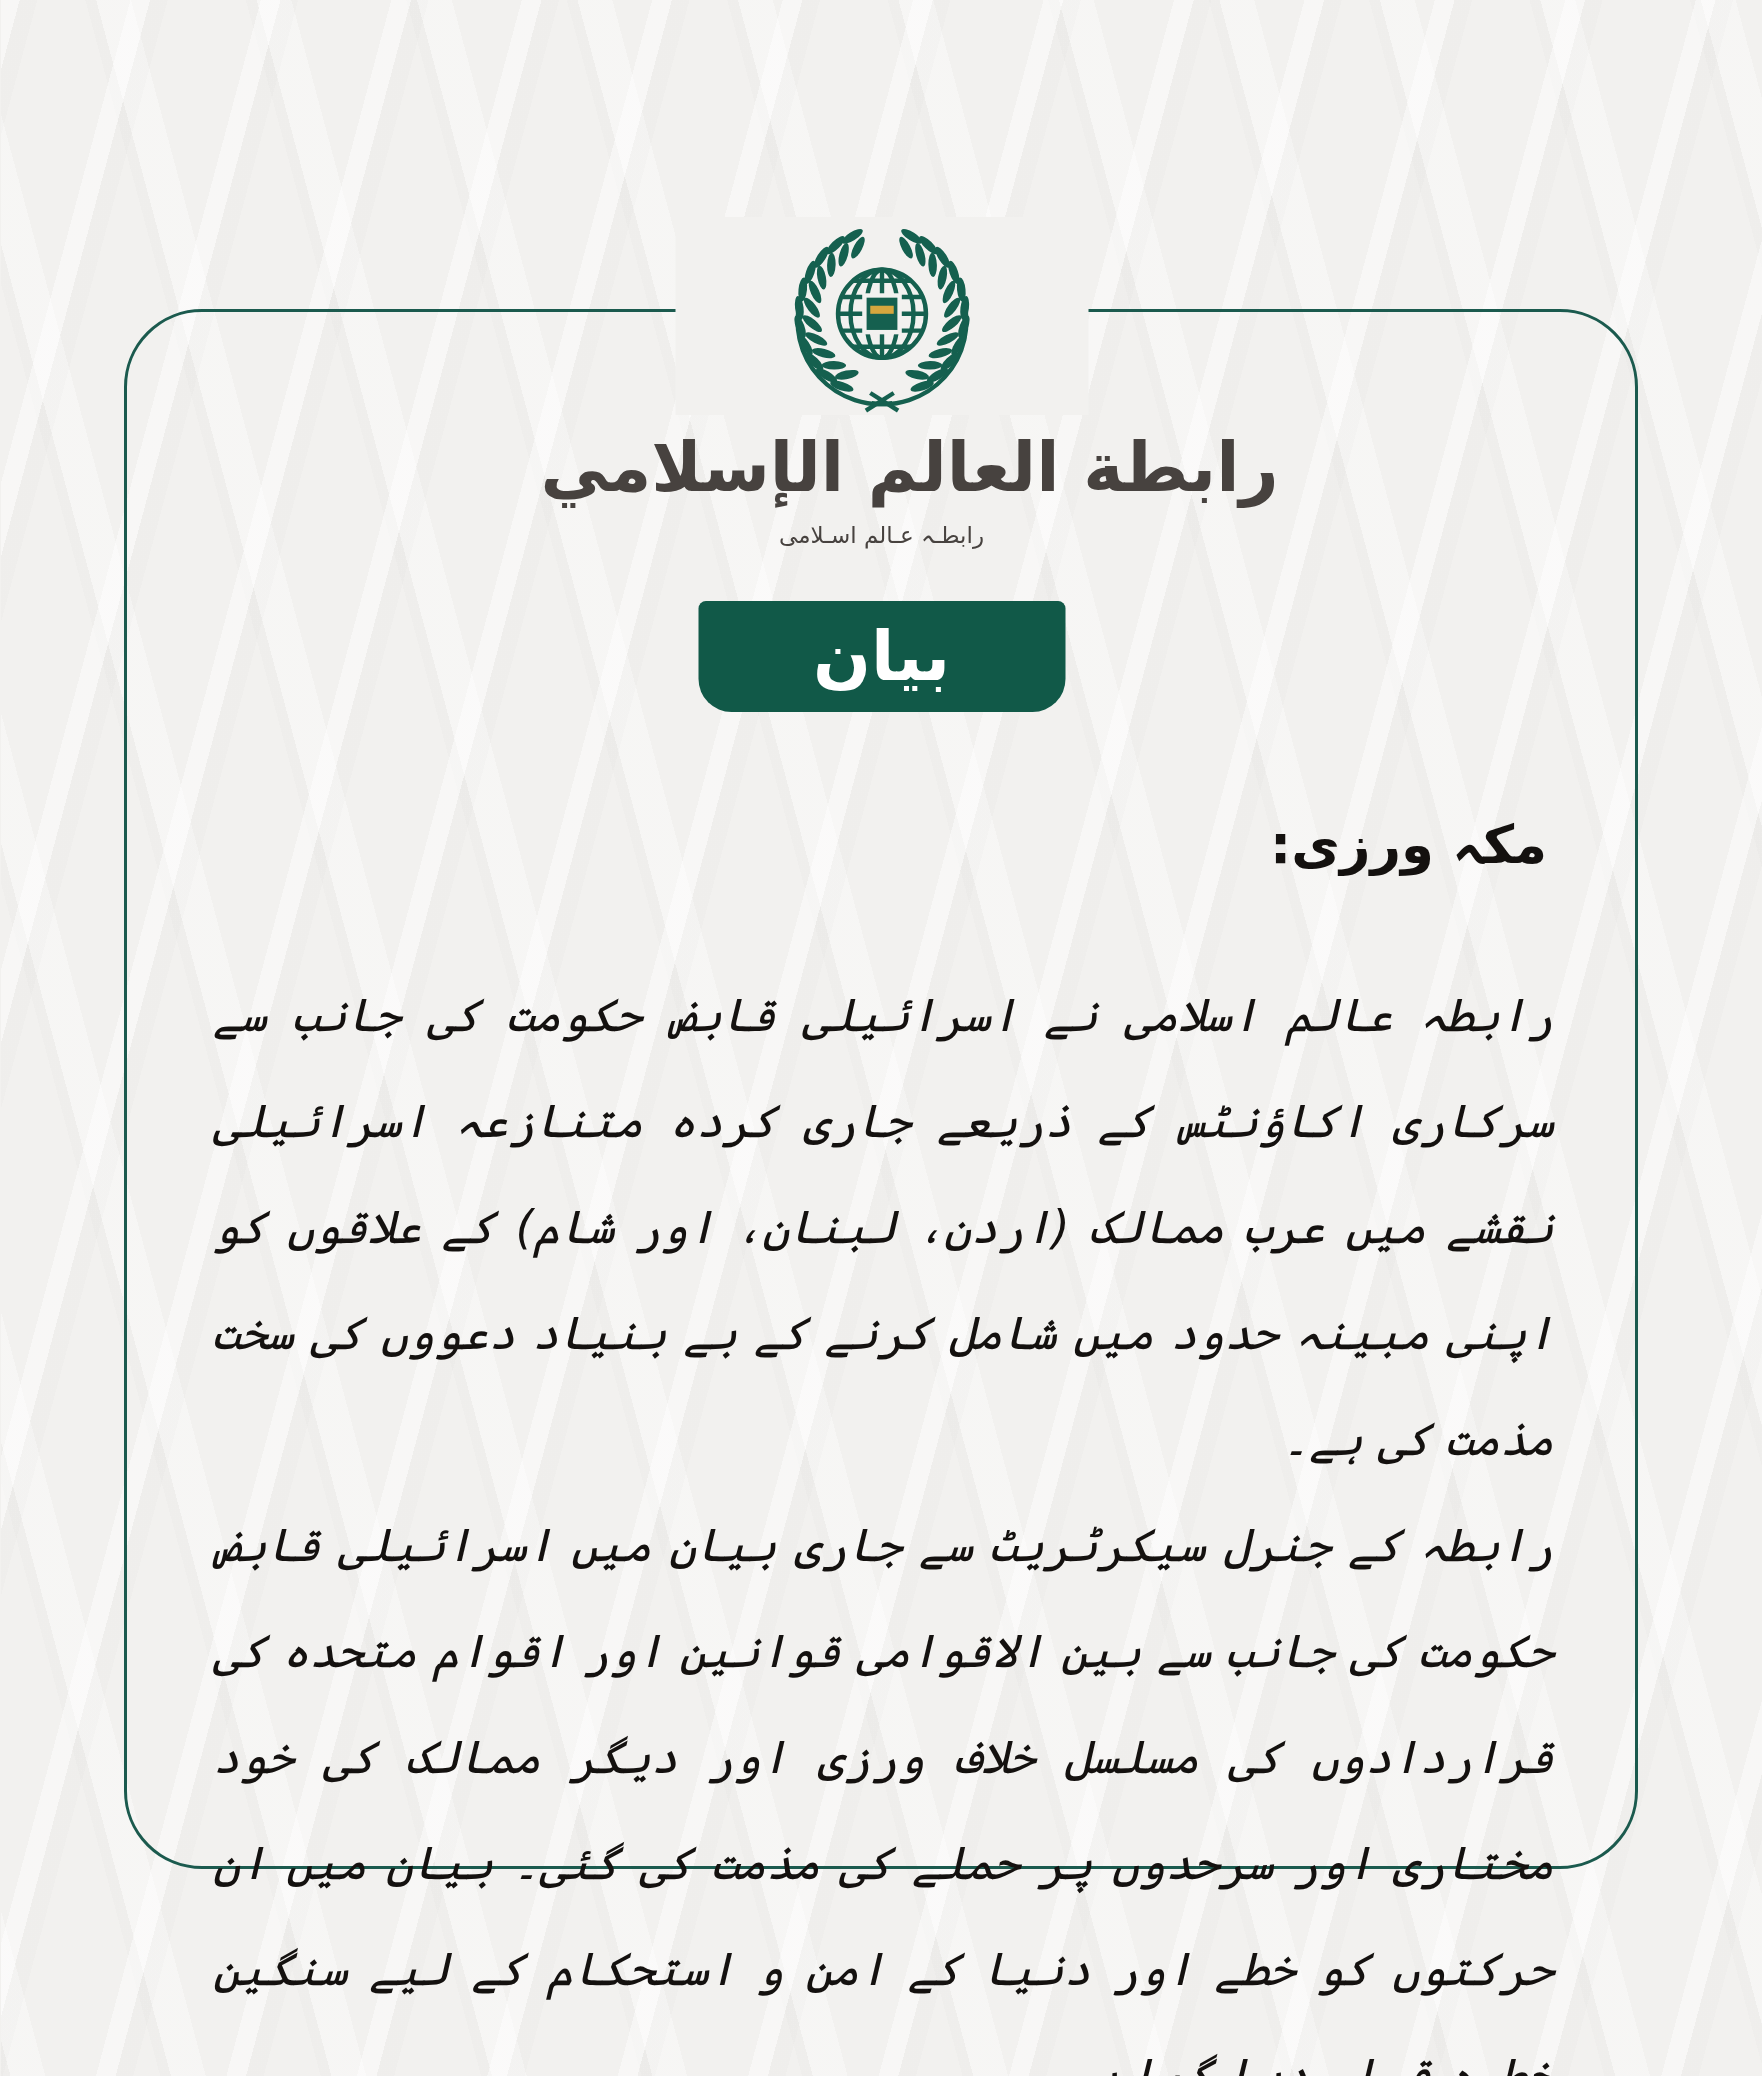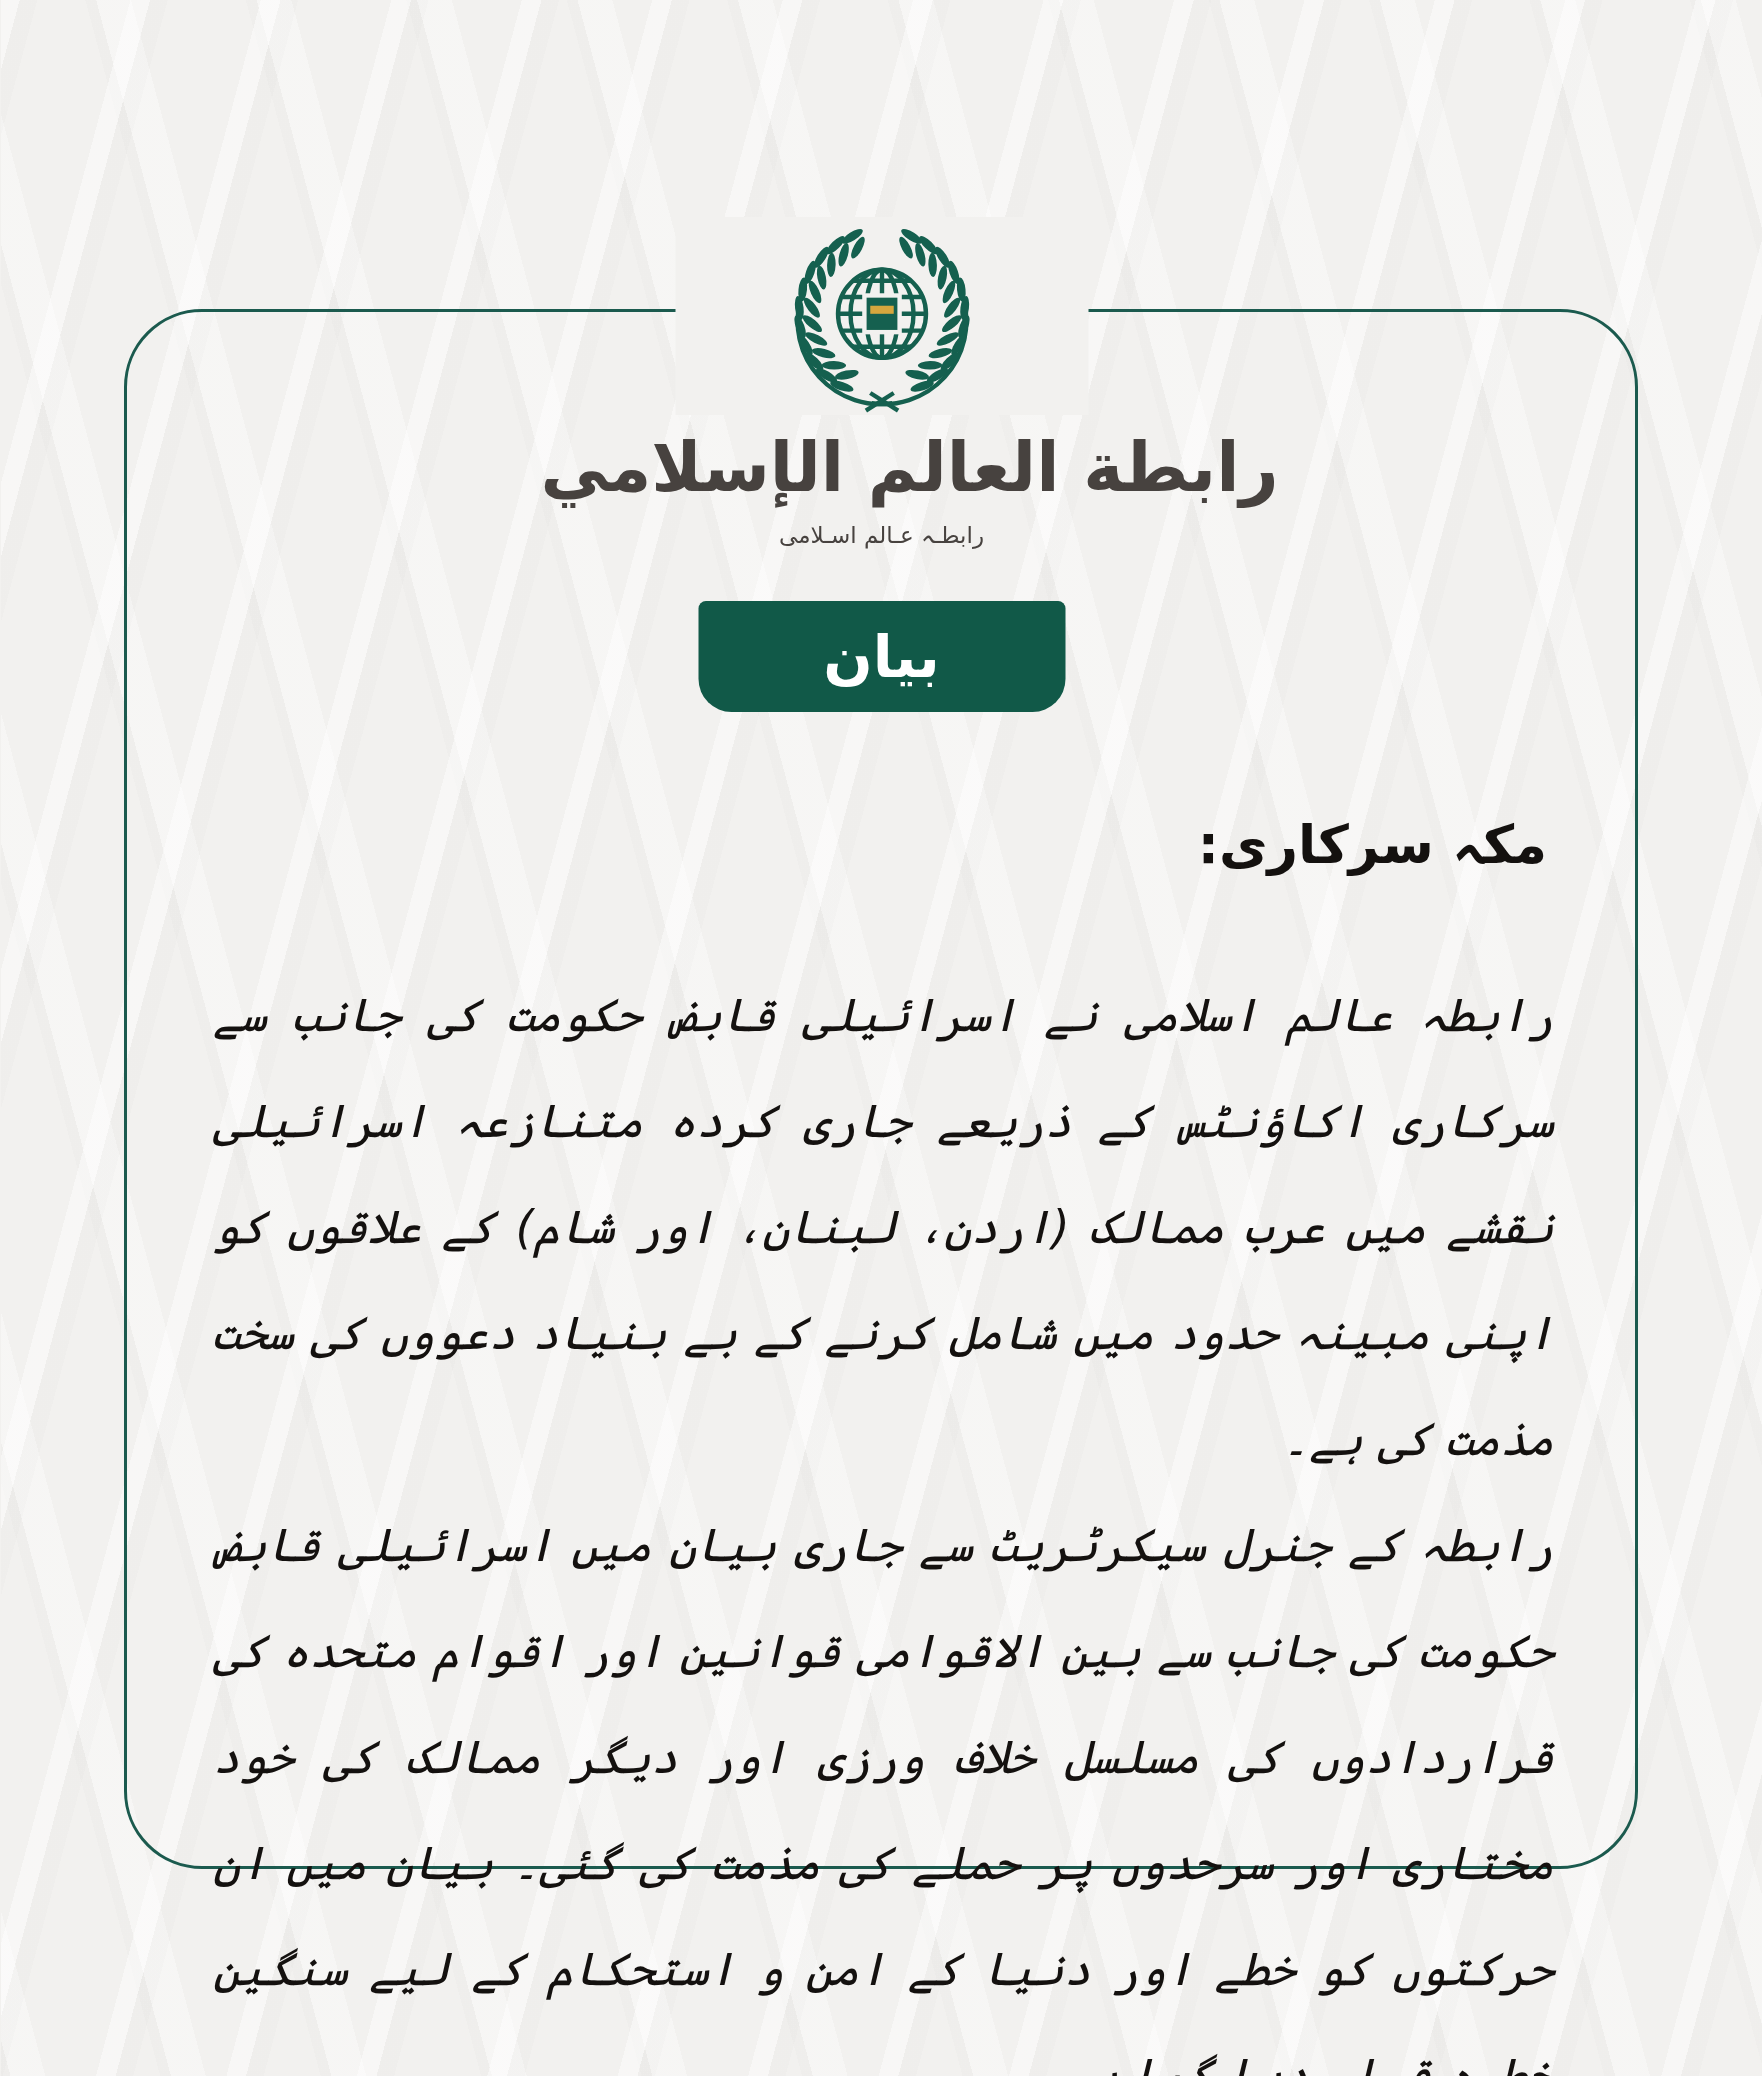--- a/index.html
+++ b/index.html
@@ -68,21 +68,21 @@
 
   .banner{
     position:absolute;
     top:601px; left:50%;
     transform:translateX(-50%);
     width:367px; height:111px;
     background:#115948;
     border-radius:7.4px 7.4px 33px 33px;
     display:flex;align-items:center;justify-content:center;
     color:#ffffff;
-    font-size:58px;
+    font-size:68px;
     font-weight:bold;
   }
 
   .dateline{
     position:absolute;
     top:814px;
     right:216px;
     font-size:53px;
     font-weight:bold;
     color:#14110f;
@@ -170,19 +170,19 @@
 
   <div class="calligraphy" dir="rtl">رابطة العالم الإسلامي</div>
 
   <div class="subtitle" dir="rtl">رابطـہ عـالم اسـلامی</div>
 
   <div class="banner">
     <span>بیان</span>
   </div>
 </div>
 
-<div class="dateline" dir="rtl">مکہ سرکاری:</div>
+<div class="dateline" dir="rtl">مکہ ورزی:</div>
 
 <div class="body-text">
   <p>رابطہ عالم اسلامی نے اسرائیلی قابض حکومت کی جانب سے سرکاری اکاؤنٹس کے ذریعے جاری کردہ متنازعہ اسرائیلی نقشے میں عرب ممالک (اردن، لبنان، اور شام) کے علاقوں کو اپنی مبینہ حدود میں شامل کرنے کے بے بنیاد دعووں کی سخت مذمت کی ہے۔</p>
   <p>رابطہ کے جنرل سیکرٹریٹ سے جاری بیان میں اسرائیلی قابض حکومت کی جانب سے بین الاقوامی قوانین اور اقوام متحدہ کی قراردادوں کی مسلسل خلاف ورزی اور دیگر ممالک کی خود مختاری اور سرحدوں پر حملے کی مذمت کی گئی۔ بیان میں ان حرکتوں کو خطے اور دنیا کے امن و استحکام کے لیے سنگین خطرہ قرار دیا گیا ہے۔</p>
 </div>
 
 
 </body></html>

